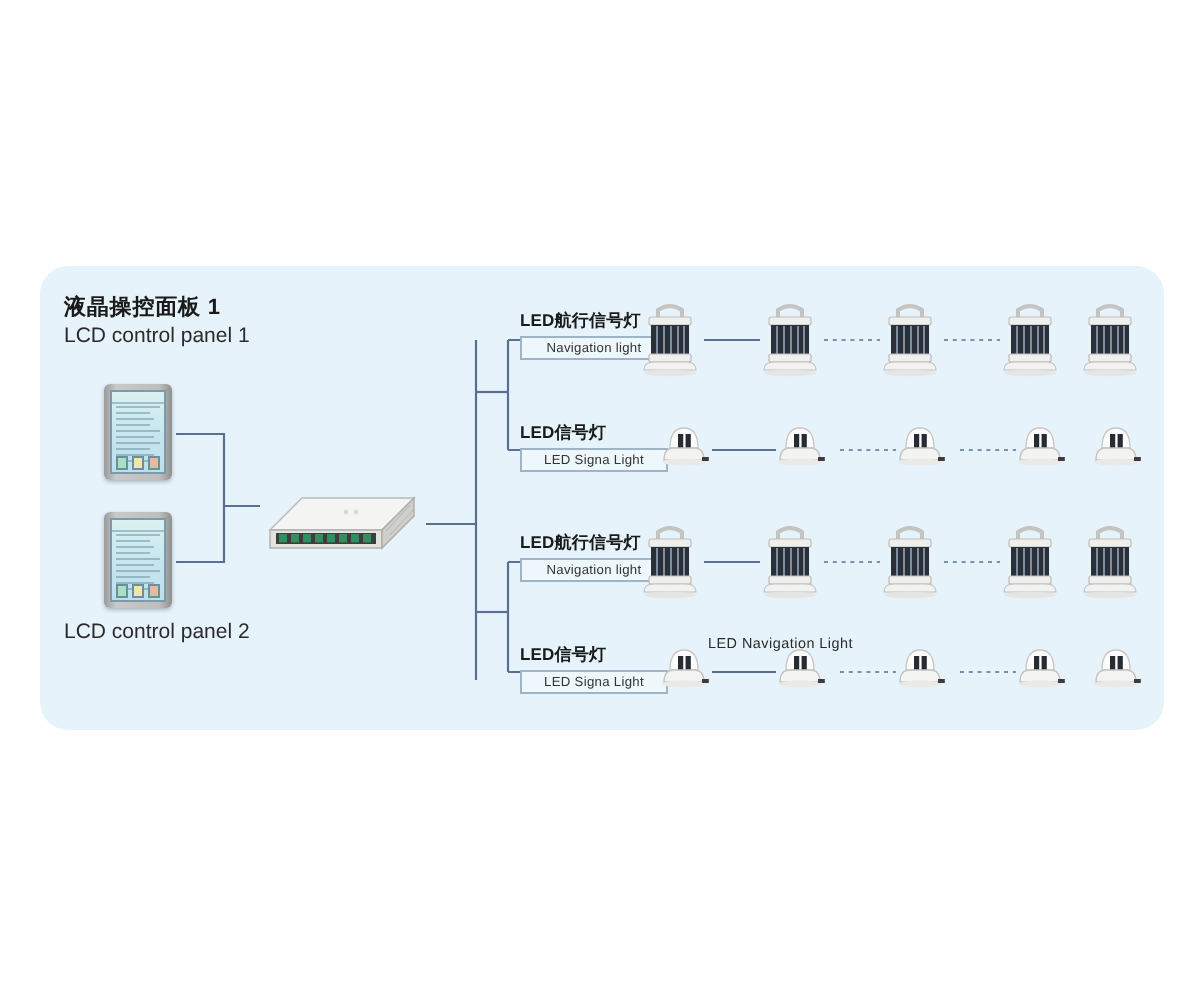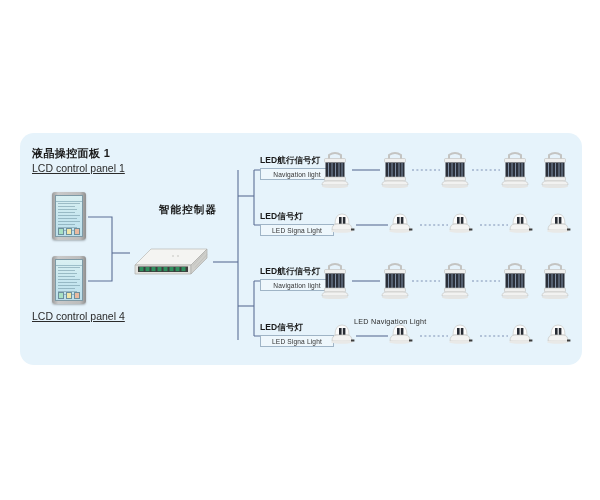--- a/index.html
+++ b/index.html
@@ -44,21 +44,21 @@
     color: #2b2b2b;
     white-space: nowrap;
   }
 
   
   .lcd-label {
     position: absolute;
     text-align: left;
   }
   .lcd-label .cn { font-size: 11px; }
-  .lcd-label .en { font-size: 10.5px; margin-top: 1px; text-decoration: underline; }
+  .lcd-label .en { font-size: 10.5px; margin-top: 1px; }
 
   
   #ctrl-label {
     position: absolute;
     left: 133px;
     top: 203px;
     text-align: center;
     width: 110px;
   }
   #ctrl-label .cn { font-size: 10.5px; letter-spacing: 1.2px; }
@@ -272,25 +272,24 @@
           <i></i>
       </div>
       <div class="scr-btns">
         <b></b>
           <b></b>
           <b></b>
       </div>
     </div>
   </div>
   <div class="lcd-label" style="left:32px; top:309px;">
-    <div class="en">LCD control panel 4</div>
+    <div class="en">LCD control panel 2</div>
   </div>
 
   <div id="ctrl-label">
-    <div class="cn">智能控制器</div>
   </div>
   <svg id="ctrl-device" viewBox="0 0 84 34">
 
     <polygon points="22,2 78,2 62,18 6,18" fill="#f4f4f2" stroke="#b9b9b6" stroke-width="0.7"></polygon>
 
     <polygon points="6,18 62,18 62,27 6,27" fill="#e2e2de" stroke="#b0b0ad" stroke-width="0.7"></polygon>
 
     <polygon points="62,18 78,2 78,11 62,27" fill="#cfcfcb" stroke="#acaca9" stroke-width="0.7"></polygon>
 
     <polygon points="9,19.5 59,19.5 59,25 9,25" fill="#3d3d3d"></polygon>

